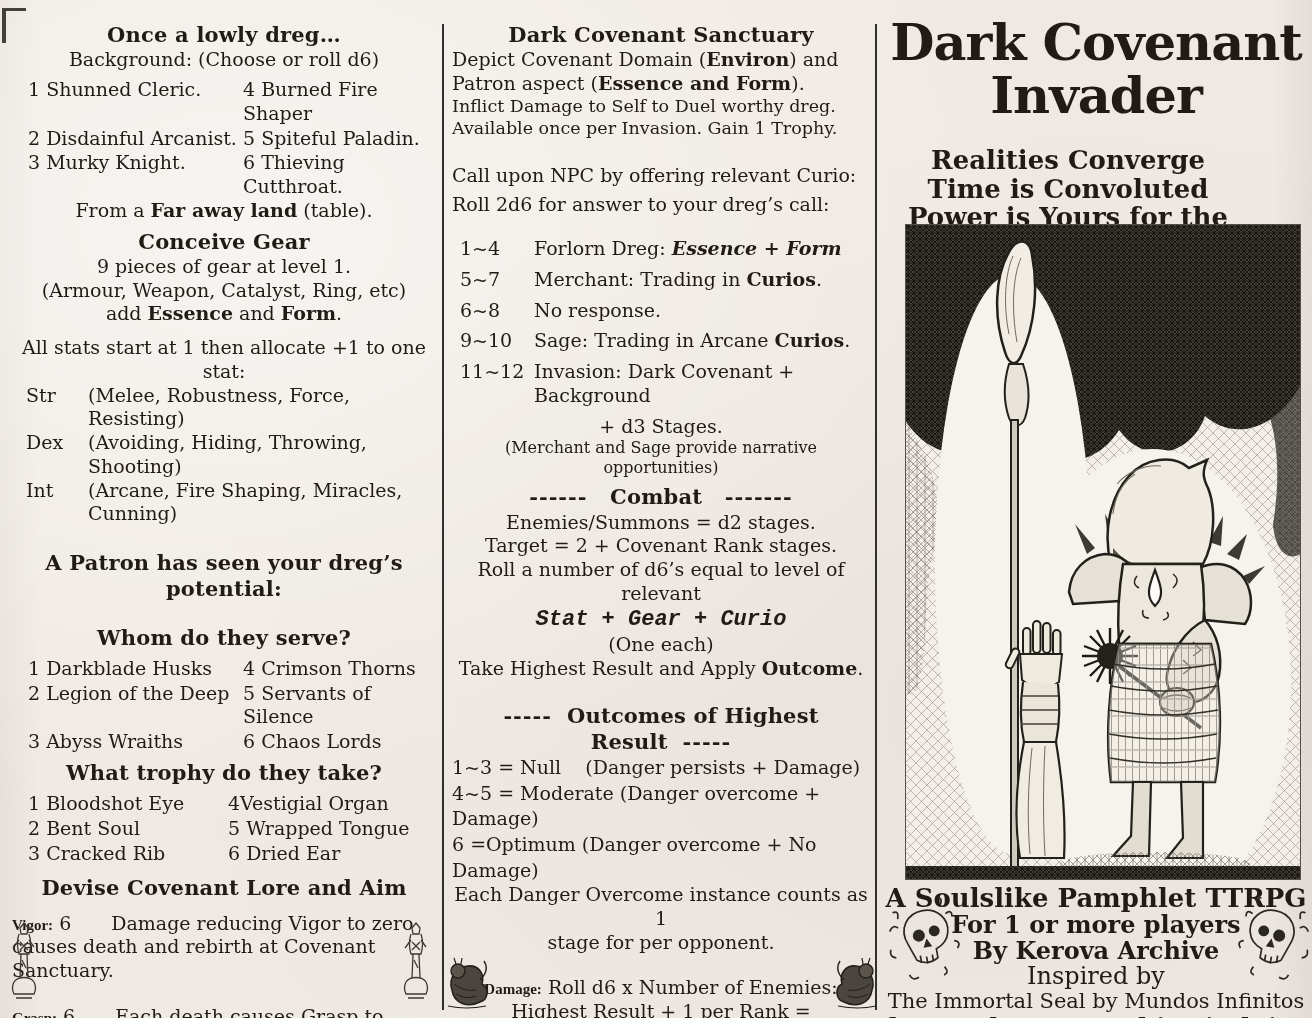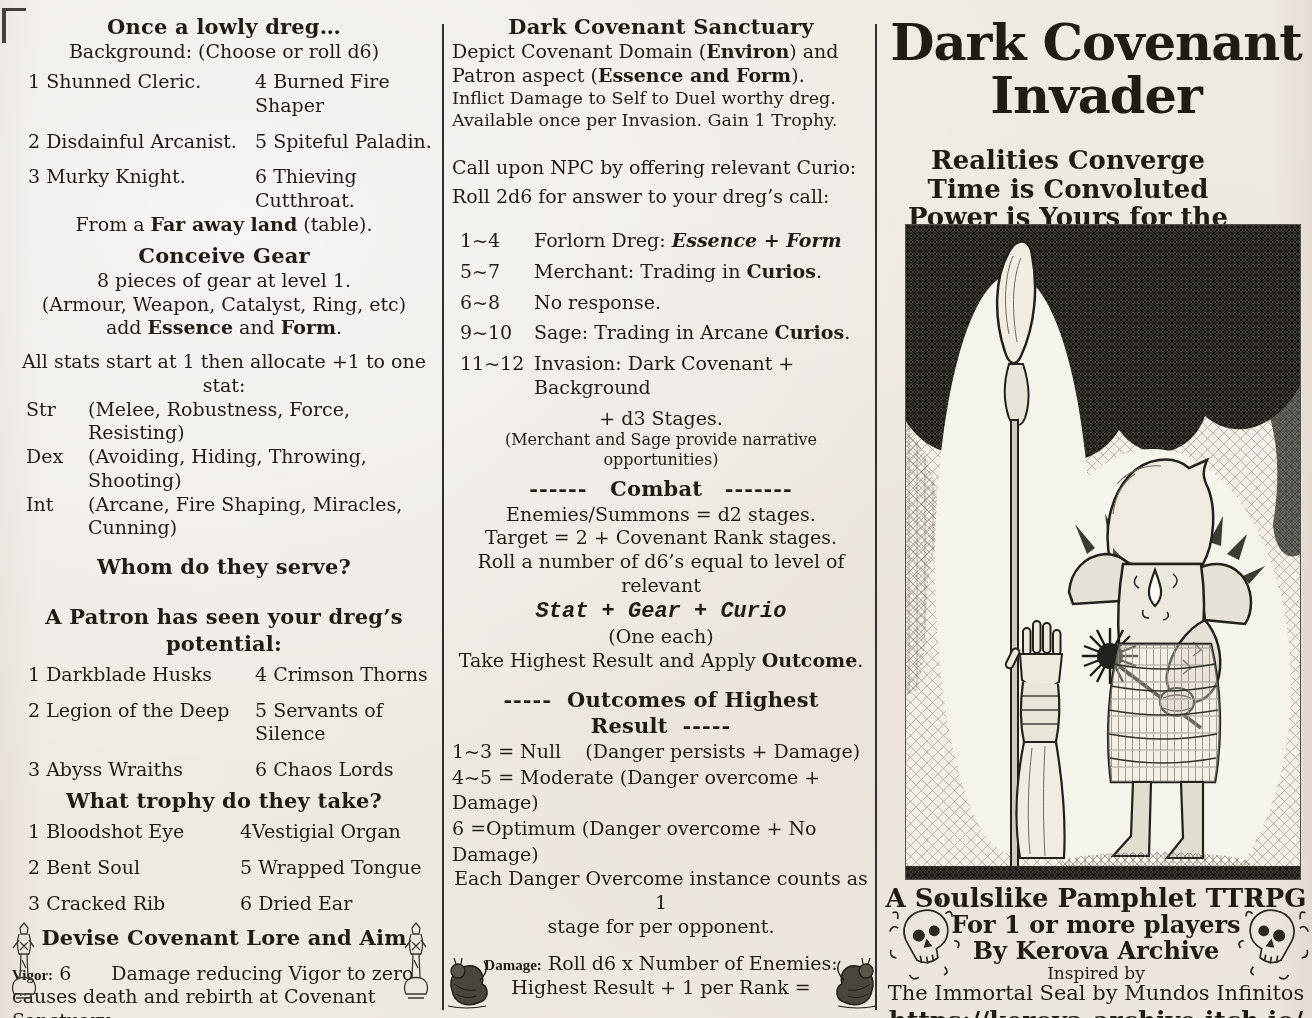--- a/index.html
+++ b/index.html
@@ -18,22 +18,22 @@
   .divider{position:absolute;top:24px;bottom:8px;width:2px;background:#32302c;}
   .d1{left:442px;} .d2{left:875px;}
   .col{position:absolute;top:0;font-size:19px;line-height:1.25;}
   .col-left{left:10px;width:428px;}
   .col-mid{left:452px;width:418px;}
   p{margin:0;}
   .c{text-align:center;}
   .l{text-align:left;}
   .h{font-weight:700;font-size:21px;letter-spacing:.2px;}
   
-  .mt6{margin-top:6px;} .mt10{margin-top:10px;} .mt14{margin-top:14px;} .mt24{margin-top:24px;}
-  .tbl{display:grid;text-align:left;padding-left:18px;row-gap:1px;gap:12px;}
+  .mt6{margin-top:6px;} .mt10{margin-top:10px;} .mt14{margin-top:22px;} .mt24{margin-top:24px;}
+  .tbl{display:grid;text-align:left;padding-left:18px;row-gap:1px;}
   .tbl-bg{grid-template-columns:215px 1fr;}
   .tbl-serve{grid-template-columns:215px 1fr;}
   .tbl-trophy{grid-template-columns:200px 1fr;}
   .stats{padding-left:16px;text-align:left;}
   .stats .row{display:grid;grid-template-columns:62px 1fr;}
   .para{text-align:left;padding:0 2px;}
   .statlabel{font-weight:700;font-size:15px;font-family:Liberation Serif, serif;}
   .statval{margin-right:40px;}
   
   .small{font-size:17.5px;}
@@ -46,21 +46,21 @@
   .outline{text-align:left;white-space:pre-wrap;line-height:1.35;}
   
   .title{position:absolute;left:884px;top:16px;width:424px;text-align:center;
     font-weight:700;font-size:51px;line-height:1.03;letter-spacing:-1px;}
   .taglines{position:absolute;left:856px;top:146px;width:424px;text-align:center;
     font-weight:700;font-size:26px;line-height:1.1;}
   .illus{position:absolute;left:905px;top:224px;width:396px;height:656px;}
   .footer{position:absolute;left:884px;top:884px;width:424px;text-align:center;line-height:1.08;}
   .f-big{font-weight:700;font-size:26px;}
   .f-med{font-weight:700;font-size:24px;}
-  .f-sm{font-size:17px;text-align:center;}
+  .f-sm{font-size:24px;text-align:center;}
   .f-sm2{font-size:21px;}
   .f-url{font-weight:700;font-size:25px;margin-top:2px;}
   
   .statue-l{position:absolute;left:10px;top:920px;}
   .statue-r{position:absolute;left:402px;top:920px;}
   .imp-l{position:absolute;left:444px;top:950px;}
   .imp-r{position:absolute;left:834px;top:950px;transform:scaleX(-1);}
   .skull-l{position:absolute;left:884px;top:896px;}
   .skull-r{position:absolute;left:1236px;top:896px;transform:scaleX(-1);}
 </style>
@@ -77,40 +77,40 @@
   <div class="tbl tbl-bg mt6">
     <span>1 Shunned Cleric.</span>
     <span>4 Burned Fire Shaper</span>
     <span>2 Disdainful Arcanist.</span>
     <span>5 Spiteful Paladin.</span>
     <span>3 Murky Knight.</span>
     <span>6 Thieving Cutthroat.</span>
   </div>
   <p class="c"><span>From a </span><b>Far away land</b><span> (table).</span></p>
   <p class="h c mt6">Conceive Gear</p>
-  <p class="c">8 pieces of gear at level 1.</p>
+  <p class="c">9 pieces of gear at level 1.</p>
   <p class="c">(Armour, Weapon, Catalyst, Ring, etc)</p>
   <p class="c"><span>add </span><b>Essence</b><span> and </span><b>Form</b><span>.</span></p>
   <p class="c mt10">All stats start at 1 then allocate +1 to one stat:</p>
   <div class="stats">
     <div class="row">
         <span>Str</span>
         <span>(Melee, Robustness, Force, Resisting)</span>
       </div>
     <div class="row">
         <span>Dex</span>
         <span>(Avoiding, Hiding, Throwing, Shooting)</span>
       </div>
     <div class="row">
         <span>Int</span>
         <span>(Arcane, Fire Shaping, Miracles, Cunning)</span>
       </div>
   </div>
+  <p class="h c mt24">A Patron has seen your dreg’s potential:</p>
   <p class="h c mt14">Whom do they serve?</p>
-  <p class="h c mt24">A Patron has seen your dreg’s potential:</p>
   <div class="tbl tbl-serve mt6">
     <span>1 Darkblade Husks</span>
     <span>4 Crimson Thorns</span>
     <span>2 Legion of the Deep</span>
     <span>5 Servants of Silence</span>
     <span>3 Abyss Wraiths</span>
     <span>6 Chaos Lords</span>
   </div>
   <p class="h c mt6">What trophy do they take?</p>
   <div class="tbl tbl-trophy mt6">

